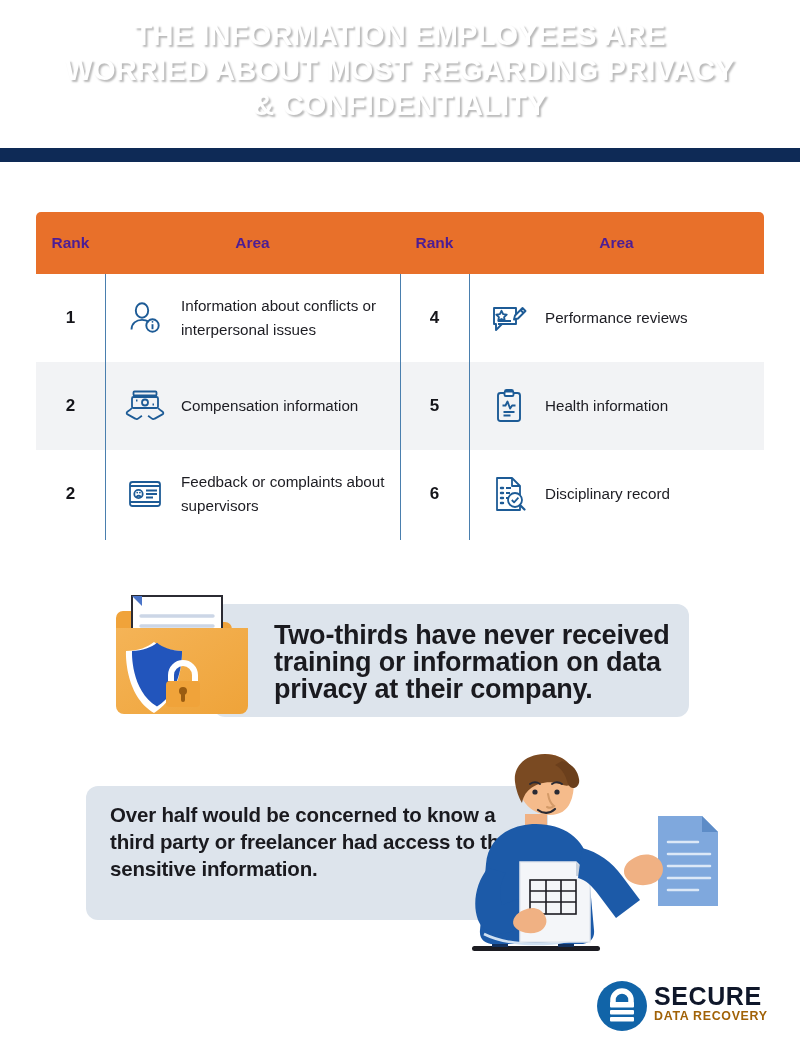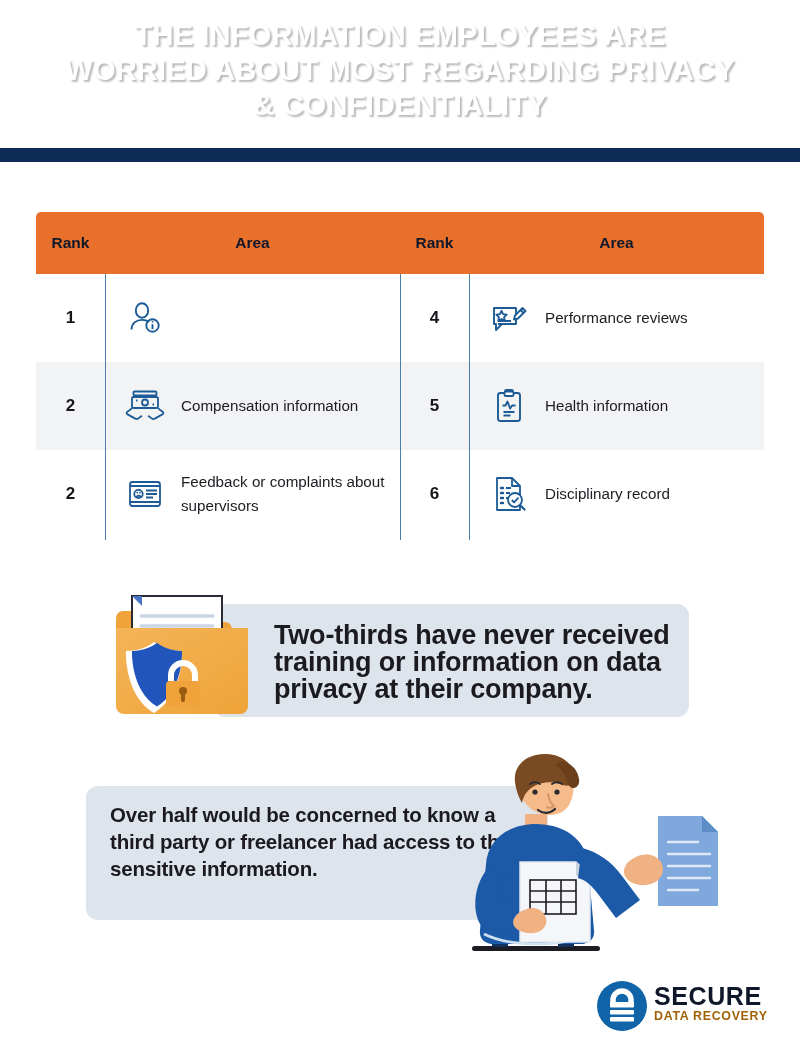--- a/index.html
+++ b/index.html
@@ -35,21 +35,21 @@
   
   .table-wrap { position: absolute; left: 36px; top: 212px; width: 728px; }
   .thead {
     display: flex; height: 62px;
     background: #e8702a;
     border-radius: 5px 5px 0 0;
     overflow: hidden;
   }
   .thead .cell {
     display: flex; align-items: center; justify-content: center;
-    color: #0f172a; font-weight: 700; font-size: 15.5px;
+    color: #4c1d95; font-weight: 700; font-size: 15.5px;
     font-family: "Liberation Sans", sans-serif;
   }
   .c-rank { width: 69px; flex: none; }
   .c-area { width: 295px; flex: none; }
   .c-rank2 { width: 69px; flex: none; }
   .c-area2 { width: 295px; flex: none; }
 
   .trow { display: flex; min-height: 88px; background: #ffffff; position: relative; }
   .trow.alt { background: #f2f3f5; }
 
@@ -134,20 +134,21 @@
       <div class="areacell c-area">
         <span class="icon-slot">
           <svg width="40" height="40" viewBox="0 0 40 40" fill="none" stroke="#1d5b96" stroke-width="1.9">
             <ellipse cx="17" cy="12.5" rx="6.2" ry="7.2"></ellipse>
             <path d="M6.5 31.5c0-6.2 4.8-9.6 10.5-9.6 2.6 0 5 .7 6.9 2"></path>
             <circle cx="27.5" cy="27.5" r="6.2"></circle>
             <circle cx="27.5" cy="23.8" r="0.9" fill="#1d5b96" stroke="none"></circle>
             <path d="M27.5 26.2v5"></path>
           </svg>
         </span>
+        <span class="label">Information about conflicts or interpersonal issues</span>
       </div>
       <div class="rankcell c-rank2">4</div>
       <div class="areacell c-area2">
         <span class="icon-slot">
           <svg width="40" height="40" viewBox="0 0 40 40" fill="none" stroke="#1d5b96" stroke-width="1.9" stroke-linejoin="round">
             <path d="M5 10h22v16H13l-6 6v-6H5z"></path>
             <path d="M12.5 12.8l1.6 3.3 3.6.5-2.6 2.5.6 3.6-3.2-1.7-3.2 1.7.6-3.6-2.6-2.5 3.6-.5z"></path>
             <path d="M9 23h13M9 26h9"></path>
             <path d="M26 17.5L33.5 10l3 3-7.5 7.5-4 1z" fill="#ffffff"></path>
             <path d="M31.5 12l3 3"></path>

